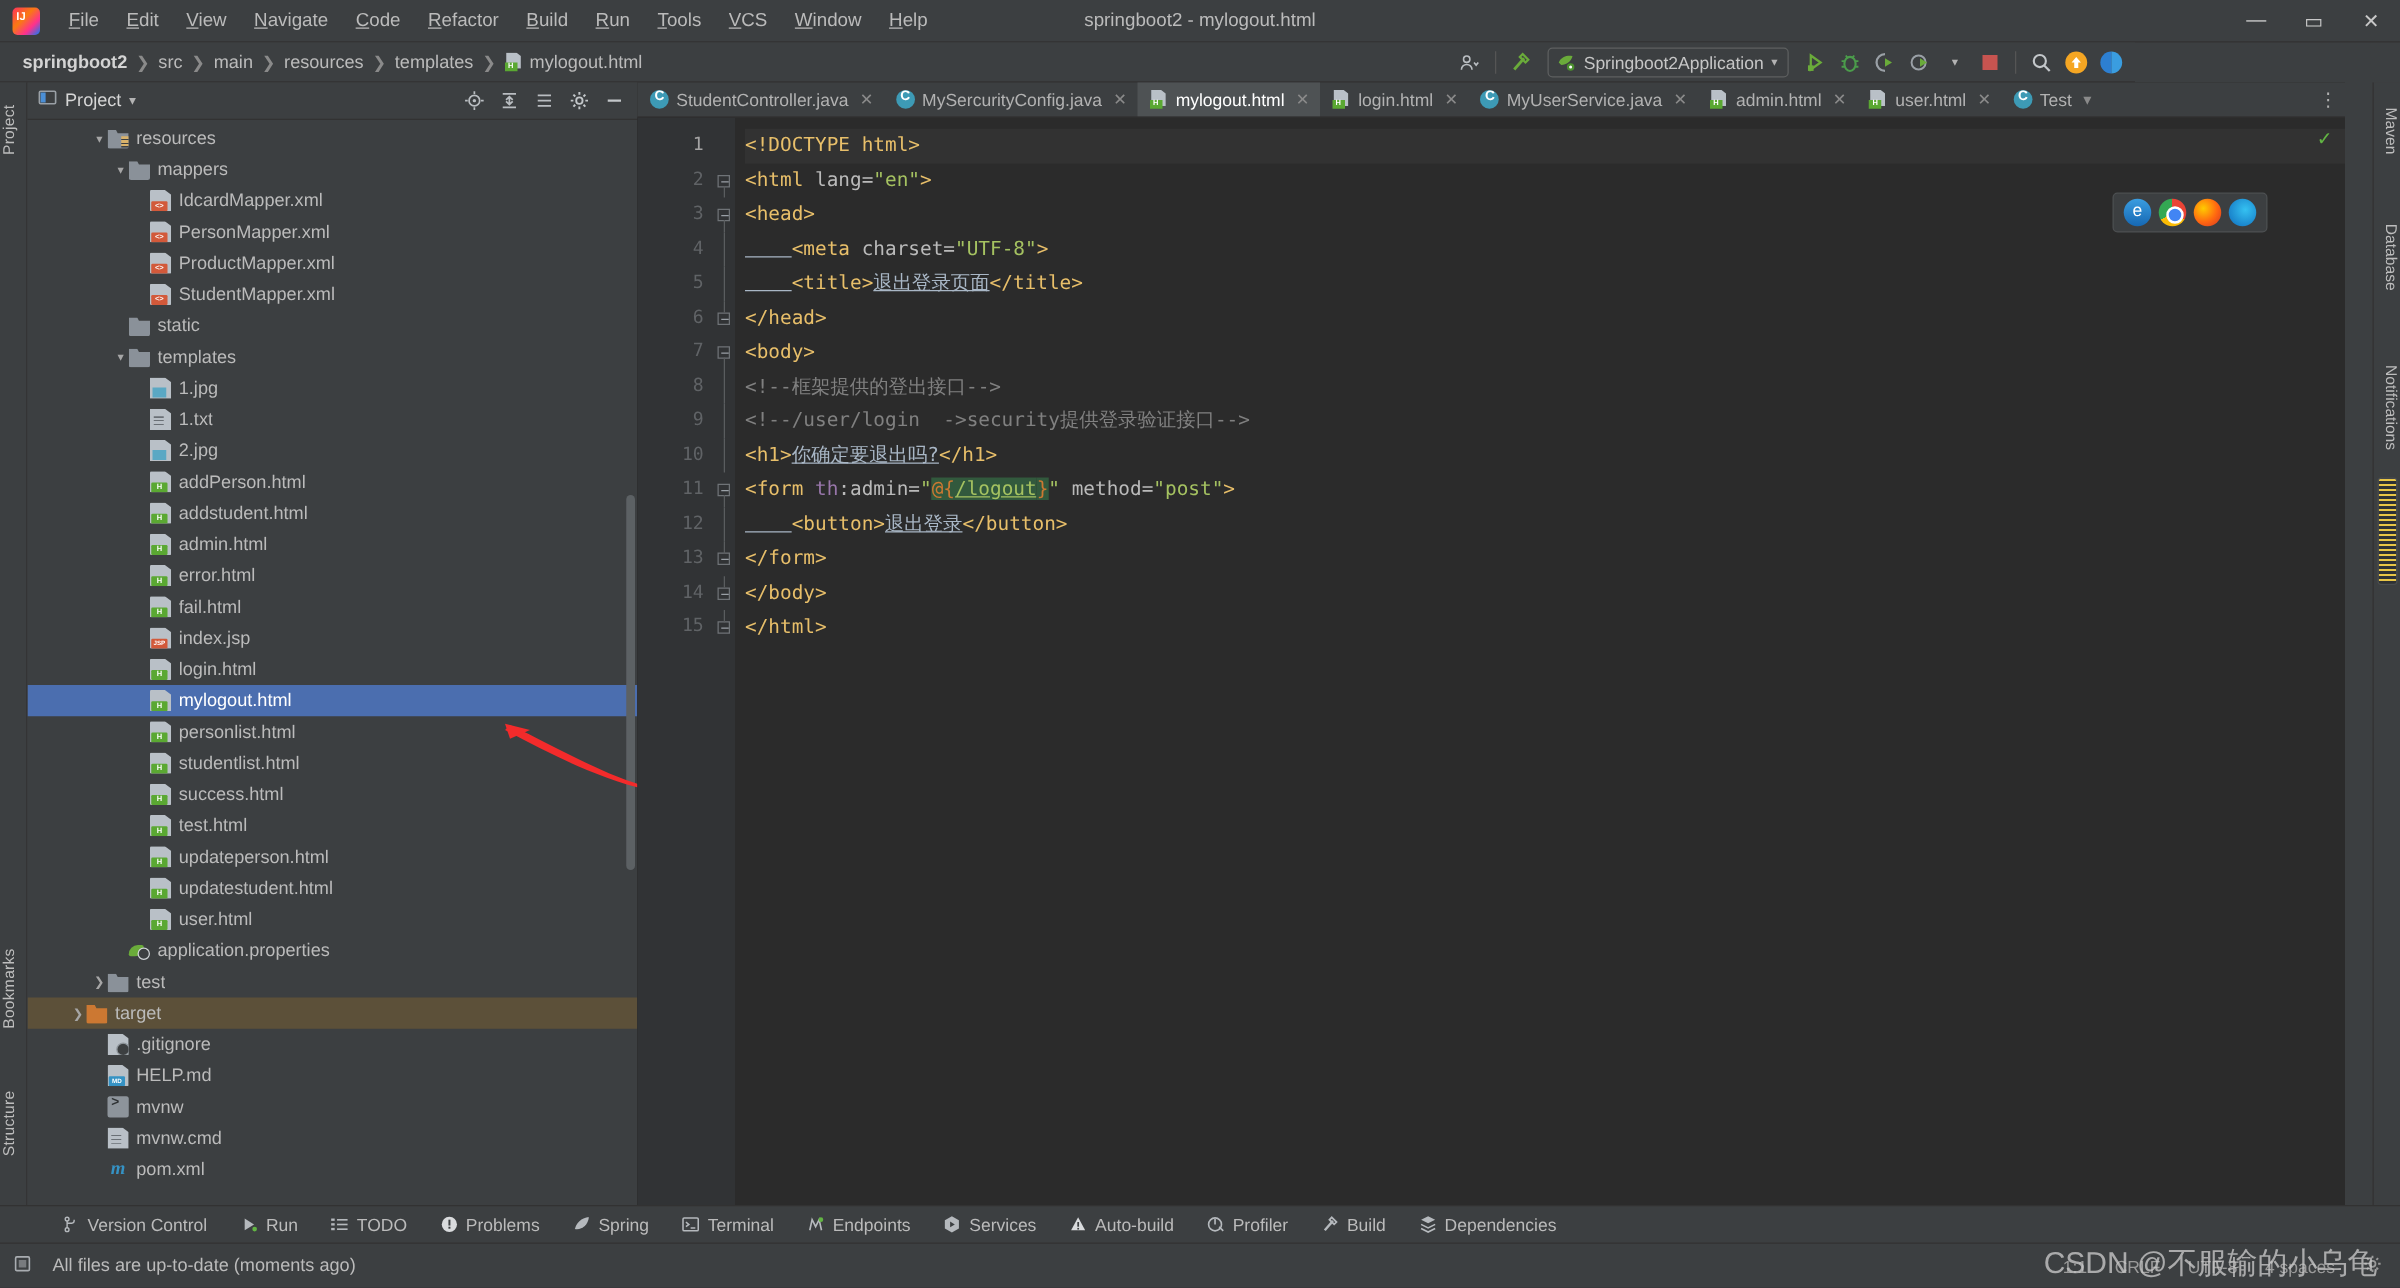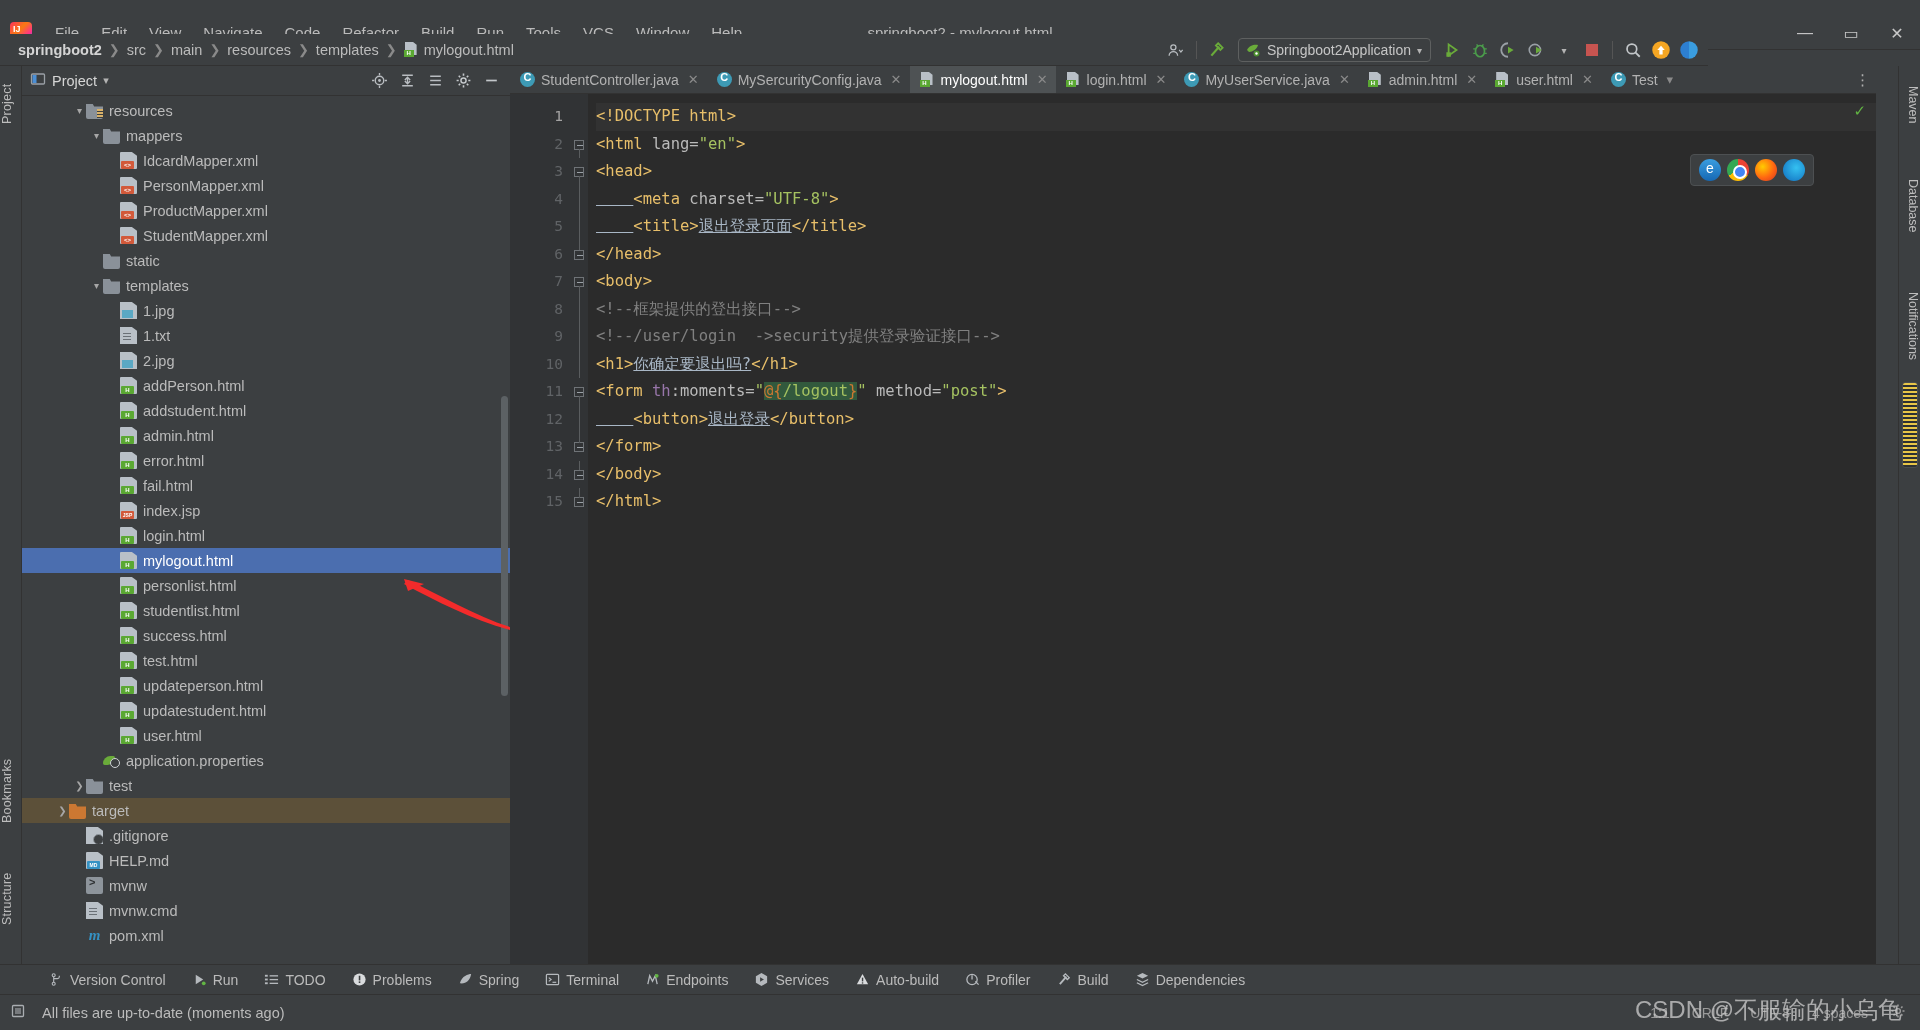--- a/index.html
+++ b/index.html
@@ -6,21 +6,21 @@
   html,body {
     width:1920px; height:1030px; overflow:hidden;
     background:#3c3f41;
     font-family:"Liberation Sans", sans-serif;
     -webkit-font-smoothing:antialiased;
   }
   .app { position:relative; width:1920px; height:1030px; background:#3c3f41; }
 
   
   .titlebar{
-    position:absolute; left:0; top:16px; width:1920px; height:34px;
+    position:absolute; left:0; top:0; width:1920px; height:34px;
     background:#3c3f41; display:flex; align-items:center;
     border-bottom:1px solid #323232;
   }
   .ij-logo{ width:22px;height:22px;margin-left:10px;margin-right:12px;
     border-radius:4px; position:relative; overflow:hidden;
     background:linear-gradient(135deg,#fe315d 0%, #f97a12 40%, #ff318c 70%, #087cfa 100%);
   }
   .ij-logo:after{content:"IJ";position:absolute;left:3px;top:2px;color:#fff;font-size:9px;font-weight:bold;font-family:"Liberation Sans",sans-serif;}
   .menu{ display:flex; align-items:center; gap:0px; }
   .menu-item{
@@ -176,21 +176,21 @@
   }
   .cl{ height:27.5px; line-height:27.5px; white-space:pre; color:#a9b7c6; }
   .cl.cur{ background:#323232; }
   .tg{ color:#e8bf6a; }
   .at{ color:#bababa; }
   .atv{ color:#a5c261; }
   .ns{ color:#9876aa; }
   .cm{ color:#808080; }
   .txt{ color:#a9b7c6;text-decoration:underline; }
   .hl-el{ background:#32593d; color:#cc7832; }
-  .hl-el2{ background:#32593d; color:#a5c261; }
+  .hl-el2{ background:#32593d; color:#a5c261;text-decoration:underline; }
   .caret-mark{ position:absolute; right:10px; top:8px; color:#62b543; font-size:15px; }
   .float-icons{
     position:absolute; right:62px; top:60px; display:flex; align-items:center; gap:6px;
     background:#3c3f41; border:1px solid #4d5052; border-radius:4px; padding:4px 8px;
   }
   .fi{ width:22px;height:22px;border-radius:50%;}
   .fi.ie{ background:linear-gradient(#3a9de0,#1668b3); position:relative;}
   .fi.ie:after{content:"e";position:absolute;left:7px;top:1px;color:#fff;font-size:14px;}
   .fi.chrome{ background:conic-gradient(#ea4335 0 33%, #fbbc05 33% 66%, #34a853 66% 100%); position:relative;}
   .fi.chrome:after{content:"";position:absolute;left:6px;top:6px;width:10px;height:10px;border-radius:50%;background:#4285f4;border:2px solid #fff;}
@@ -785,21 +785,21 @@
           <div class="cl cur"><span class="tg">&lt;!DOCTYPE html&gt;</span></div>
           <div class="cl"><span class="tg">&lt;html </span><span class="at">lang=</span><span class="atv">"en"</span><span class="tg">&gt;</span></div>
           <div class="cl"><span class="tg">&lt;head&gt;</span></div>
           <div class="cl"><span class="txt">    </span><span class="tg">&lt;meta </span><span class="at">charset=</span><span class="atv">"UTF-8"</span><span class="tg">&gt;</span></div>
           <div class="cl"><span class="txt">    </span><span class="tg">&lt;title&gt;</span><span class="txt">退出登录页面</span><span class="tg">&lt;/title&gt;</span></div>
           <div class="cl"><span class="tg">&lt;/head&gt;</span></div>
           <div class="cl"><span class="tg">&lt;body&gt;</span></div>
           <div class="cl"><span class="cm">&lt;!--框架提供的登出接口--&gt;</span></div>
           <div class="cl"><span class="cm">&lt;!--/user/login  -&gt;security提供登录验证接口--&gt;</span></div>
           <div class="cl"><span class="tg">&lt;h1&gt;</span><span class="txt">你确定要退出吗?</span><span class="tg">&lt;/h1&gt;</span></div>
-          <div class="cl"><span class="tg">&lt;form </span><span class="ns">th</span><span class="at">:moments=</span><span class="atv">"</span><span class="hl-el">@{</span><span class="hl-el2">/logout</span><span class="hl-el">}</span><span class="atv">"</span><span class="at"> method=</span><span class="atv">"post"</span><span class="tg">&gt;</span></div>
+          <div class="cl"><span class="tg">&lt;form </span><span class="ns">th</span><span class="at">:admin=</span><span class="atv">"</span><span class="hl-el">@{</span><span class="hl-el2">/logout</span><span class="hl-el">}</span><span class="atv">"</span><span class="at"> method=</span><span class="atv">"post"</span><span class="tg">&gt;</span></div>
           <div class="cl"><span class="txt">    </span><span class="tg">&lt;button&gt;</span><span class="txt">退出登录</span><span class="tg">&lt;/button&gt;</span></div>
           <div class="cl"><span class="tg">&lt;/form&gt;</span></div>
           <div class="cl"><span class="tg">&lt;/body&gt;</span></div>
           <div class="cl"><span class="tg">&lt;/html&gt;</span></div>
         </div>
       <div class="caret-mark">✓</div>
       <div class="float-icons">
         <div class="fi ie"></div>
         <div class="fi chrome"></div>
         <div class="fi ff"></div>

